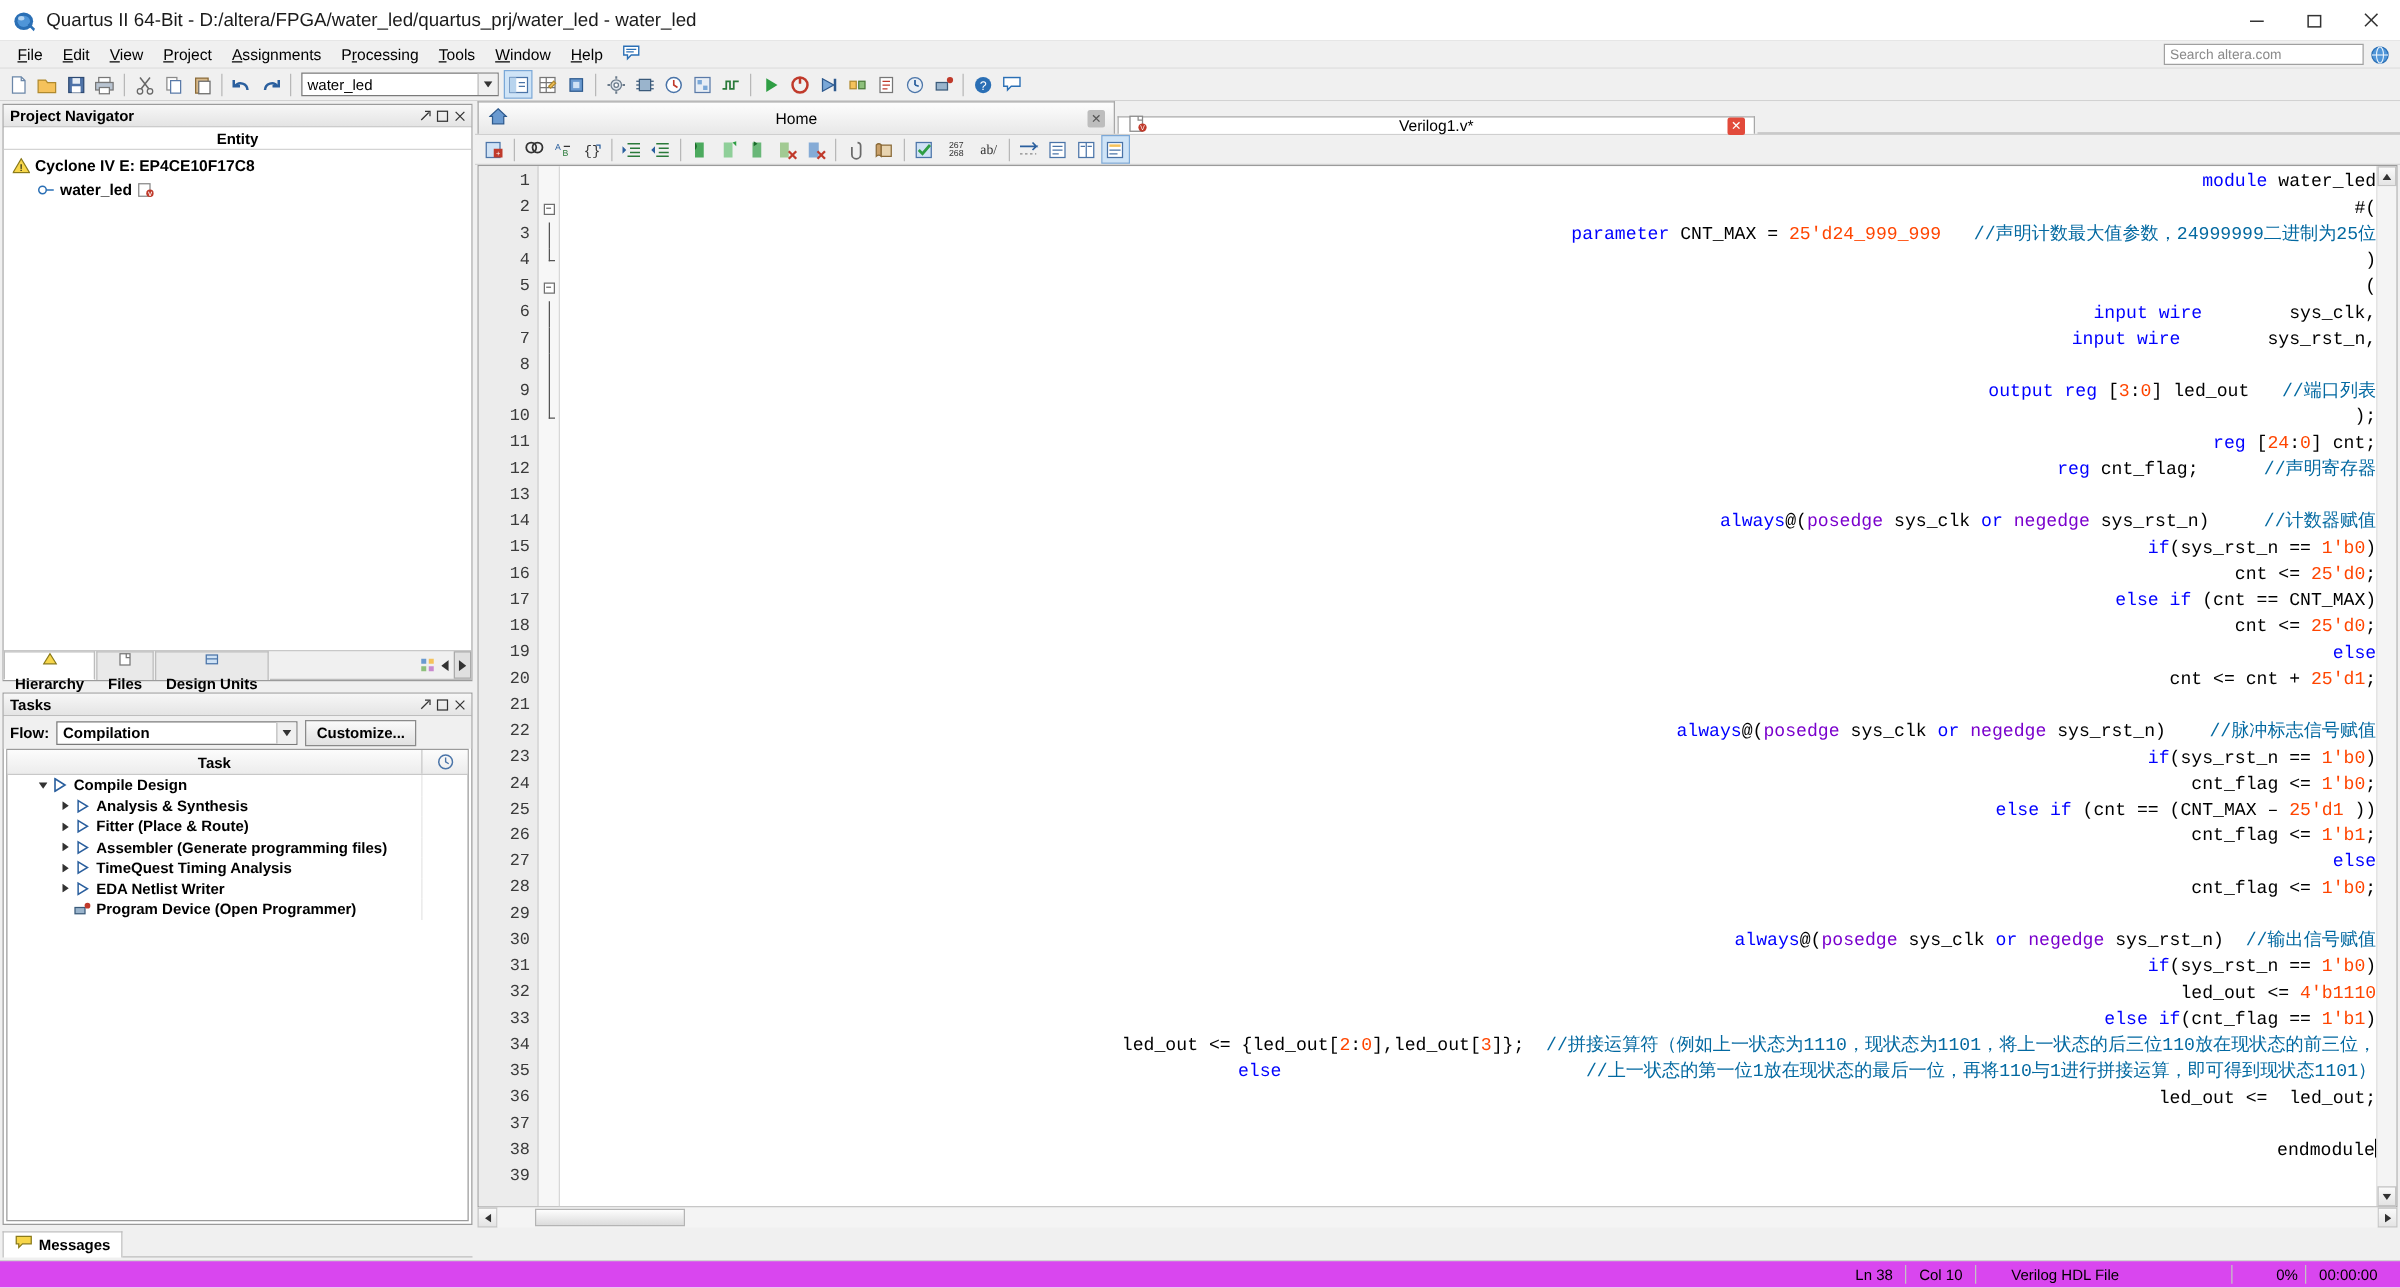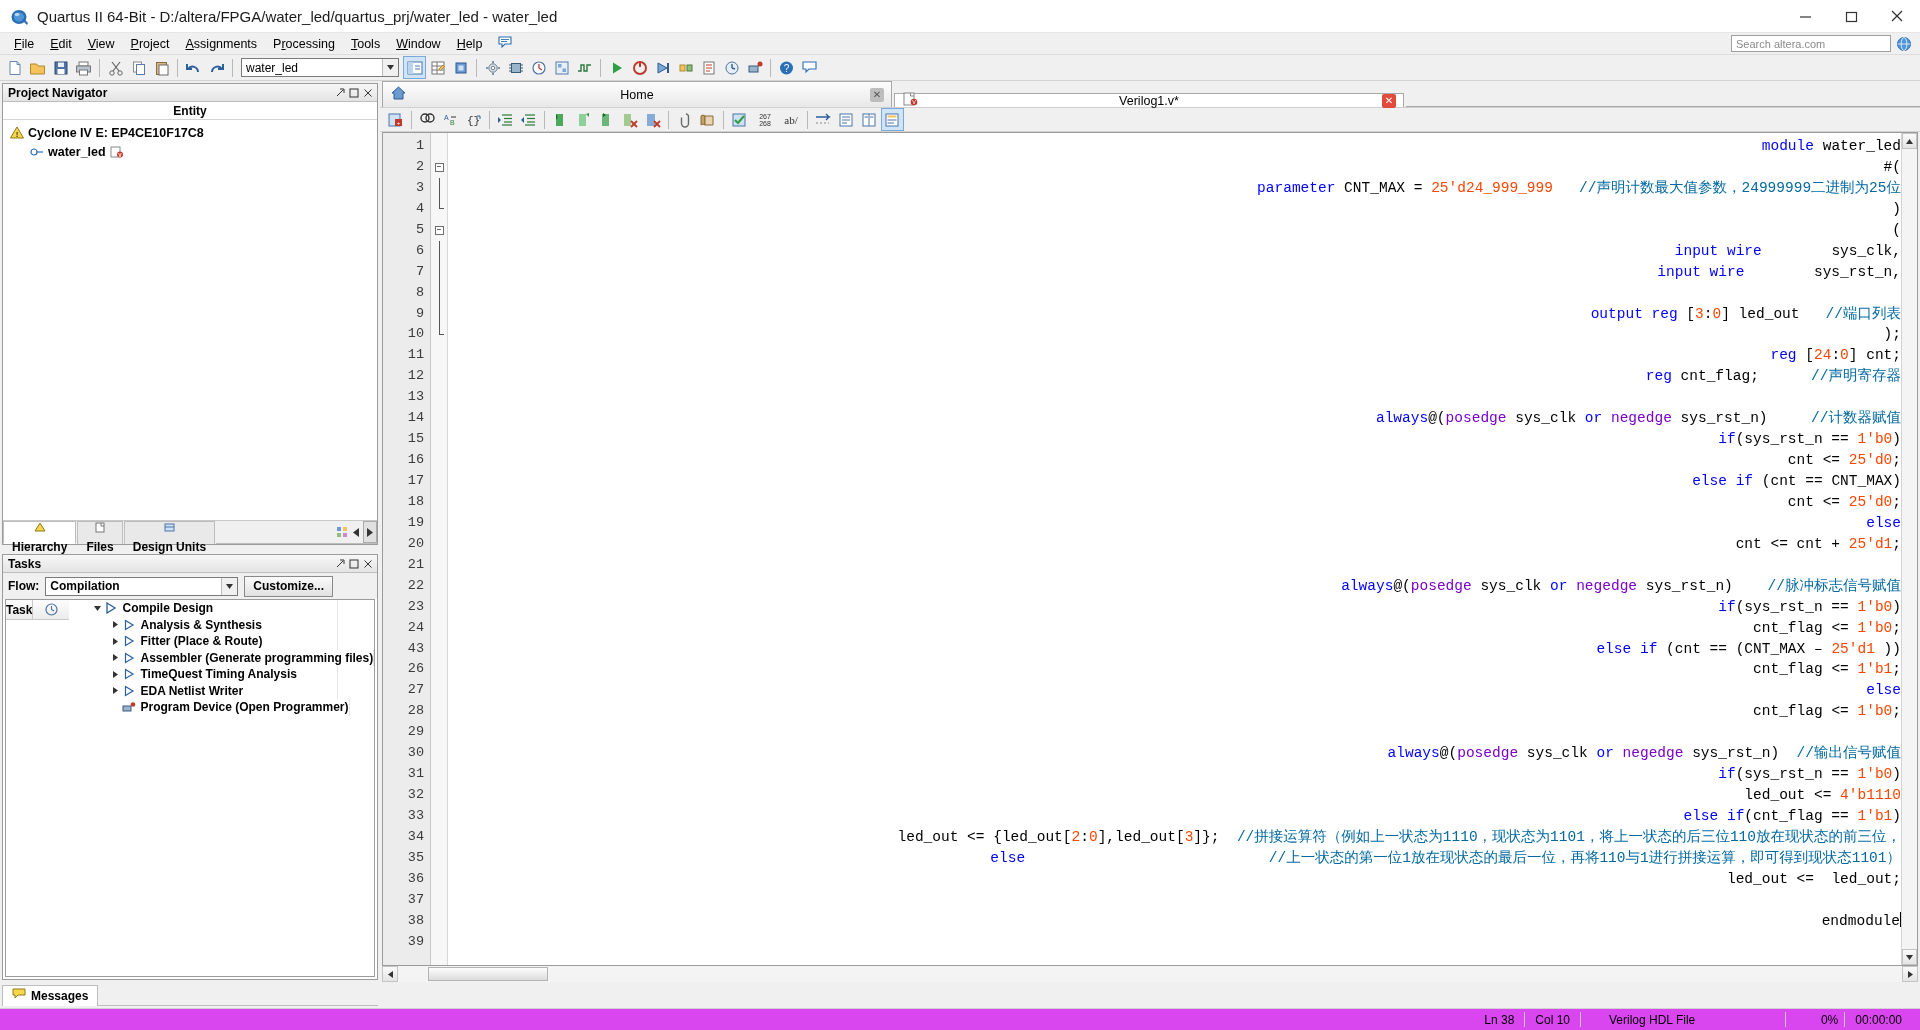--- a/index.html
+++ b/index.html
@@ -86,21 +86,21 @@
 
   
   .flowrow { height:26px; display:flex; align-items:center; gap:6px; padding:3px 5px; flex:none; background:#f0f0f0;}
   .flowrow .lbl { font-size:12px; }
   .flow-combo { width:193px; height:19px; border:1px solid #7a7a7a; background:#fff;
       font-size:12px; display:flex; align-items:center; padding-left:4px; position:relative; }
   .flow-combo .arrow { position:absolute; right:0; top:0; width:16px; height:17px; background:#f0f0f0;
       border-left:1px solid #bdbdbd; display:flex;align-items:center;justify-content:center;}
   .cust-btn { height:21px; border:1px solid #8a8a8a; background:linear-gradient(to bottom,#fafafa,#e1e1e1);
       font-size:12px; padding:0 8px; display:flex; align-items:center; }
-  .taskgrid { flex:1; background:#fff; border:1px solid #9b9b9b; margin:0 2px 2px 2px; display:flex; flex-direction:row; min-height:0;}
+  .taskgrid { flex:1; background:#fff; border:1px solid #9b9b9b; margin:0 2px 2px 2px; display:flex; flex-direction:column; min-height:0;}
   .tg-head { height:20px; display:flex; border-bottom:1px solid #c8c8c8; background:linear-gradient(to bottom,#fcfcfc,#ececec); flex:none;}
   .tg-head .c1 { flex:1; display:flex; align-items:center; justify-content:center; font-size:12px; border-right:1px solid #c8c8c8;}
   .tg-head .c2 { width:36px; display:flex; align-items:center; justify-content:center; }
   .tg-rows { flex:1; overflow:hidden; min-height:0; }
   .tg-row { display:flex; height:16.5px; align-items:center; font-size:12px; }
   .tg-row .cell1 { flex:1; display:flex; align-items:center; border-right:1px solid #e6e6e6; height:100%; white-space:nowrap;}
   .tg-row .cell2 { width:36px; height:100%; }
   .exp { width:13px; display:flex; align-items:center; justify-content:center; font-size:8px; color:#333; flex:none;}
   .tgico { width:14px; height:14px; margin-right:4px; flex:none; display:flex;align-items:center;justify-content:center;}
 
@@ -895,21 +895,21 @@
             <div class="gline">15</div>
             <div class="gline">16</div>
             <div class="gline">17</div>
             <div class="gline">18</div>
             <div class="gline">19</div>
             <div class="gline">20</div>
             <div class="gline">21</div>
             <div class="gline">22</div>
             <div class="gline">23</div>
             <div class="gline">24</div>
-            <div class="gline">43</div>
+            <div class="gline">25</div>
             <div class="gline">26</div>
             <div class="gline">27</div>
             <div class="gline">28</div>
             <div class="gline">29</div>
             <div class="gline">30</div>
             <div class="gline">31</div>
             <div class="gline">32</div>
             <div class="gline">33</div>
             <div class="gline">34</div>
             <div class="gline">35</div>

